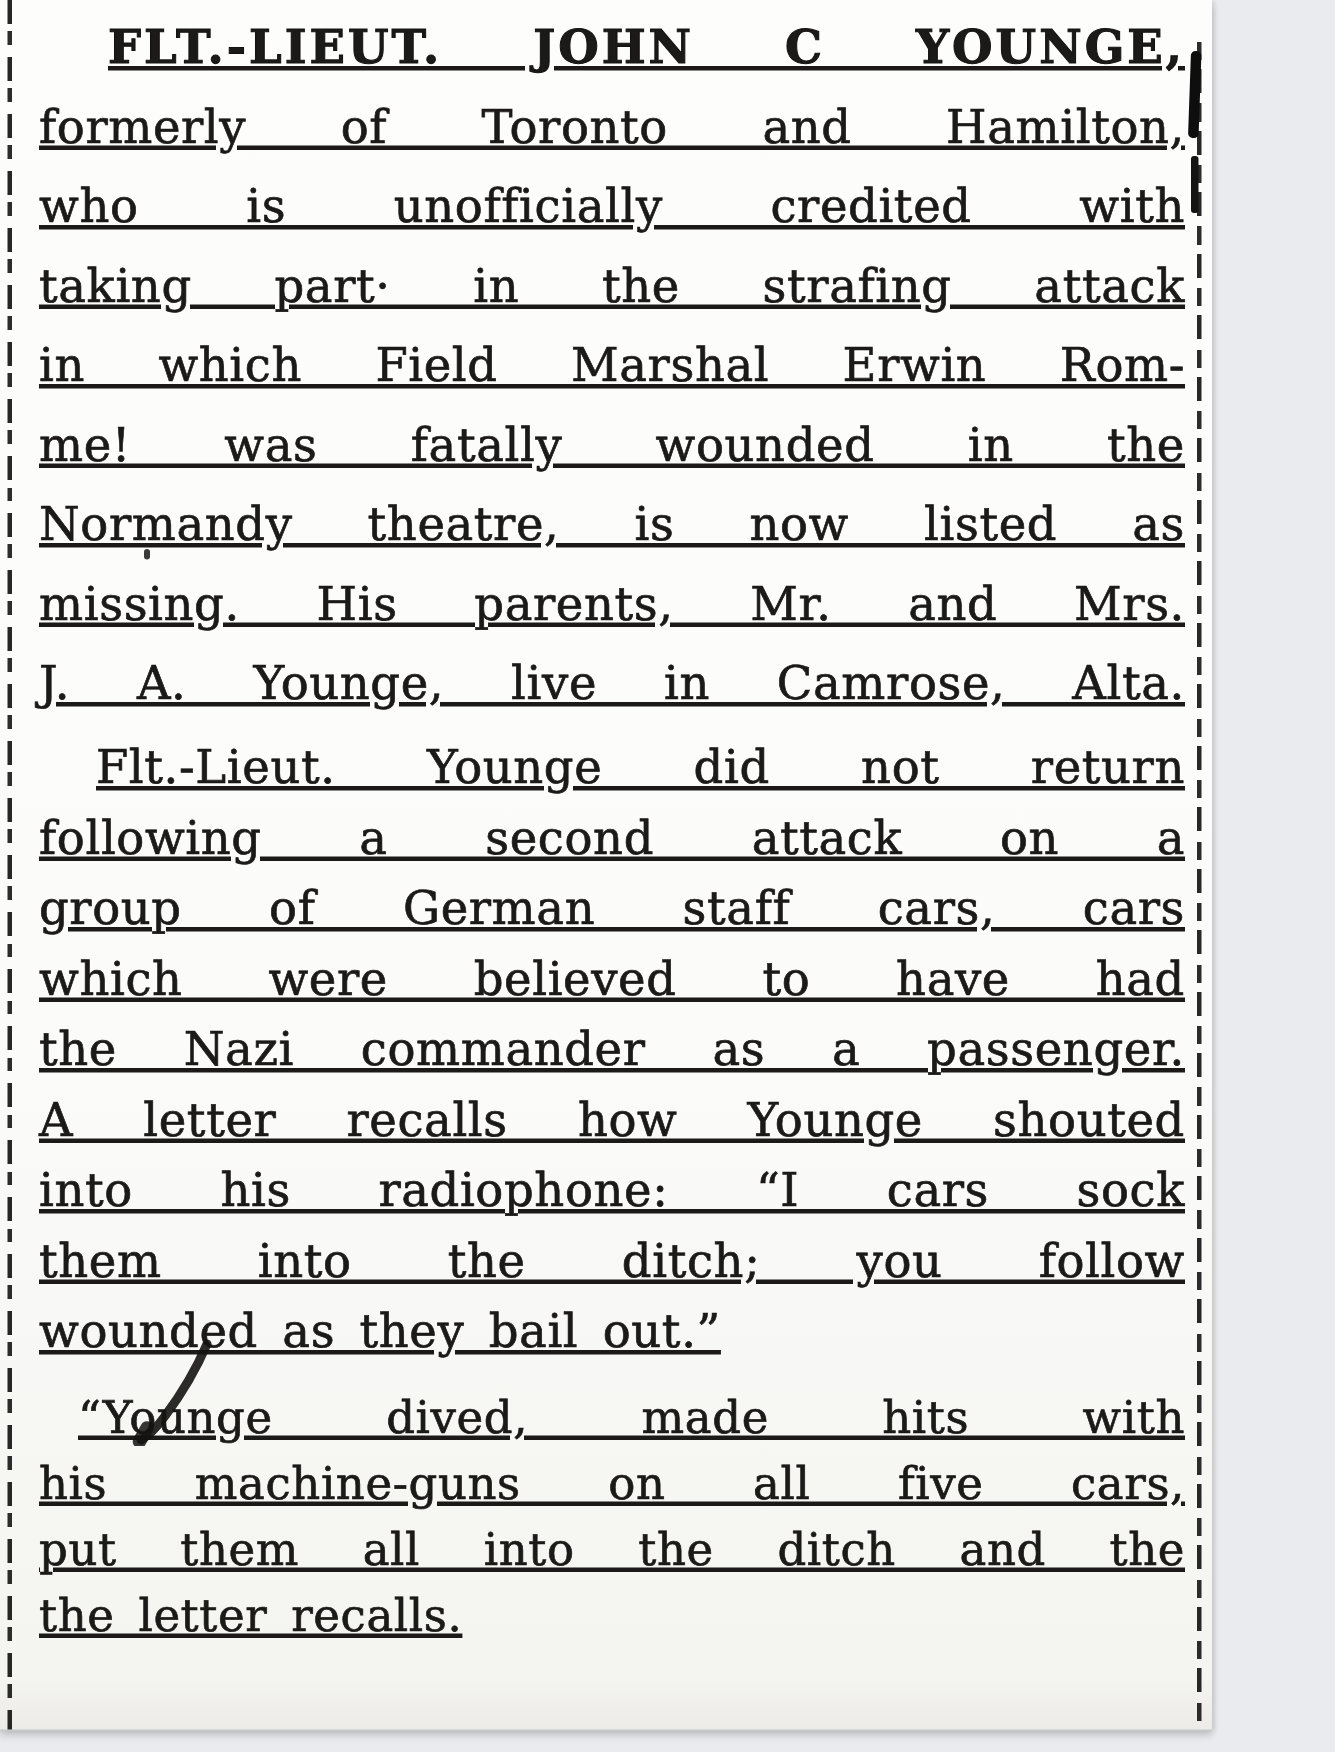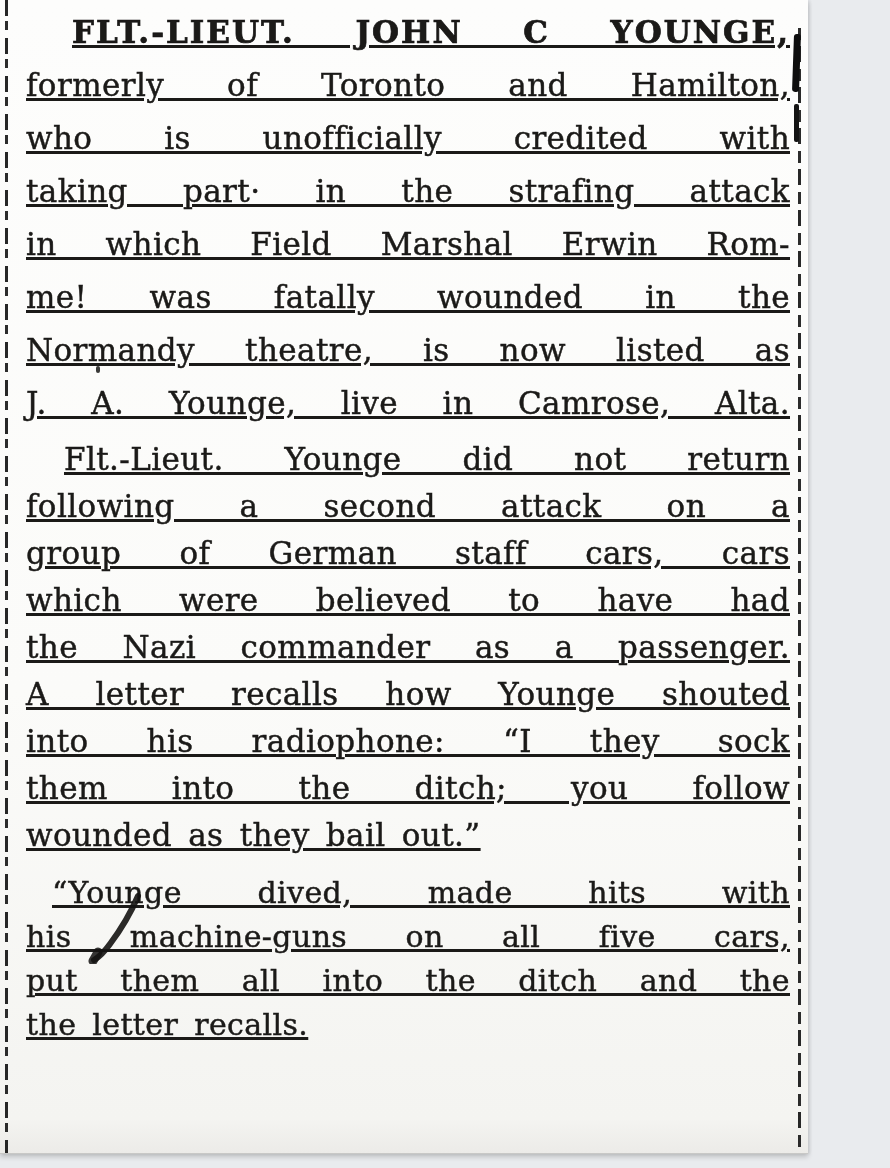--- a/index.html
+++ b/index.html
@@ -124,31 +124,32 @@
     <div class="article">
 
       <div class="para para-1">
         <div class="ln headline indent-a">FLT.-LIEUT. JOHN C YOUNGE,</div>
         <div class="ln">formerly of Toronto and Hamilton,</div>
         <div class="ln">who is unofficially credited with</div>
         <div class="ln">taking part· in the strafing attack</div>
         <div class="ln">in which Field Marshal Erwin Rom-</div>
         <div class="ln">me! was fatally wounded in the</div>
         <div class="ln">Normandy theatre, is now listed as</div>
+        <div class="ln">missing.  His parents, Mr. and Mrs.</div>
         <div class="ln">J. A. Younge, live in Camrose, Alta.</div>
       </div>
 
       <div class="para para-2">
         <div class="ln indent-b">Flt.-Lieut. Younge did not return</div>
         <div class="ln">following a second attack on a</div>
         <div class="ln">group of German staff cars, cars</div>
         <div class="ln">which were believed to have had</div>
         <div class="ln">the Nazi commander as a passenger.</div>
         <div class="ln">A letter recalls how Younge shouted</div>
-        <div class="ln">into his radiophone: “I they sock</div>
+        <div class="ln">into his radiophone: “I cars sock</div>
         <div class="ln">them into the ditch; you follow</div>
         <div class="ln lastline">wounded as they bail out.”</div>
       </div>
 
       <div class="para para-3">
         <div class="ln indent-c">“Younge dived, made hits with</div>
         <div class="ln">his machine-guns on all five cars,</div>
         <div class="ln">put them all into the ditch and the</div>
         <div class="ln lastline">the letter recalls.</div>
       </div>

